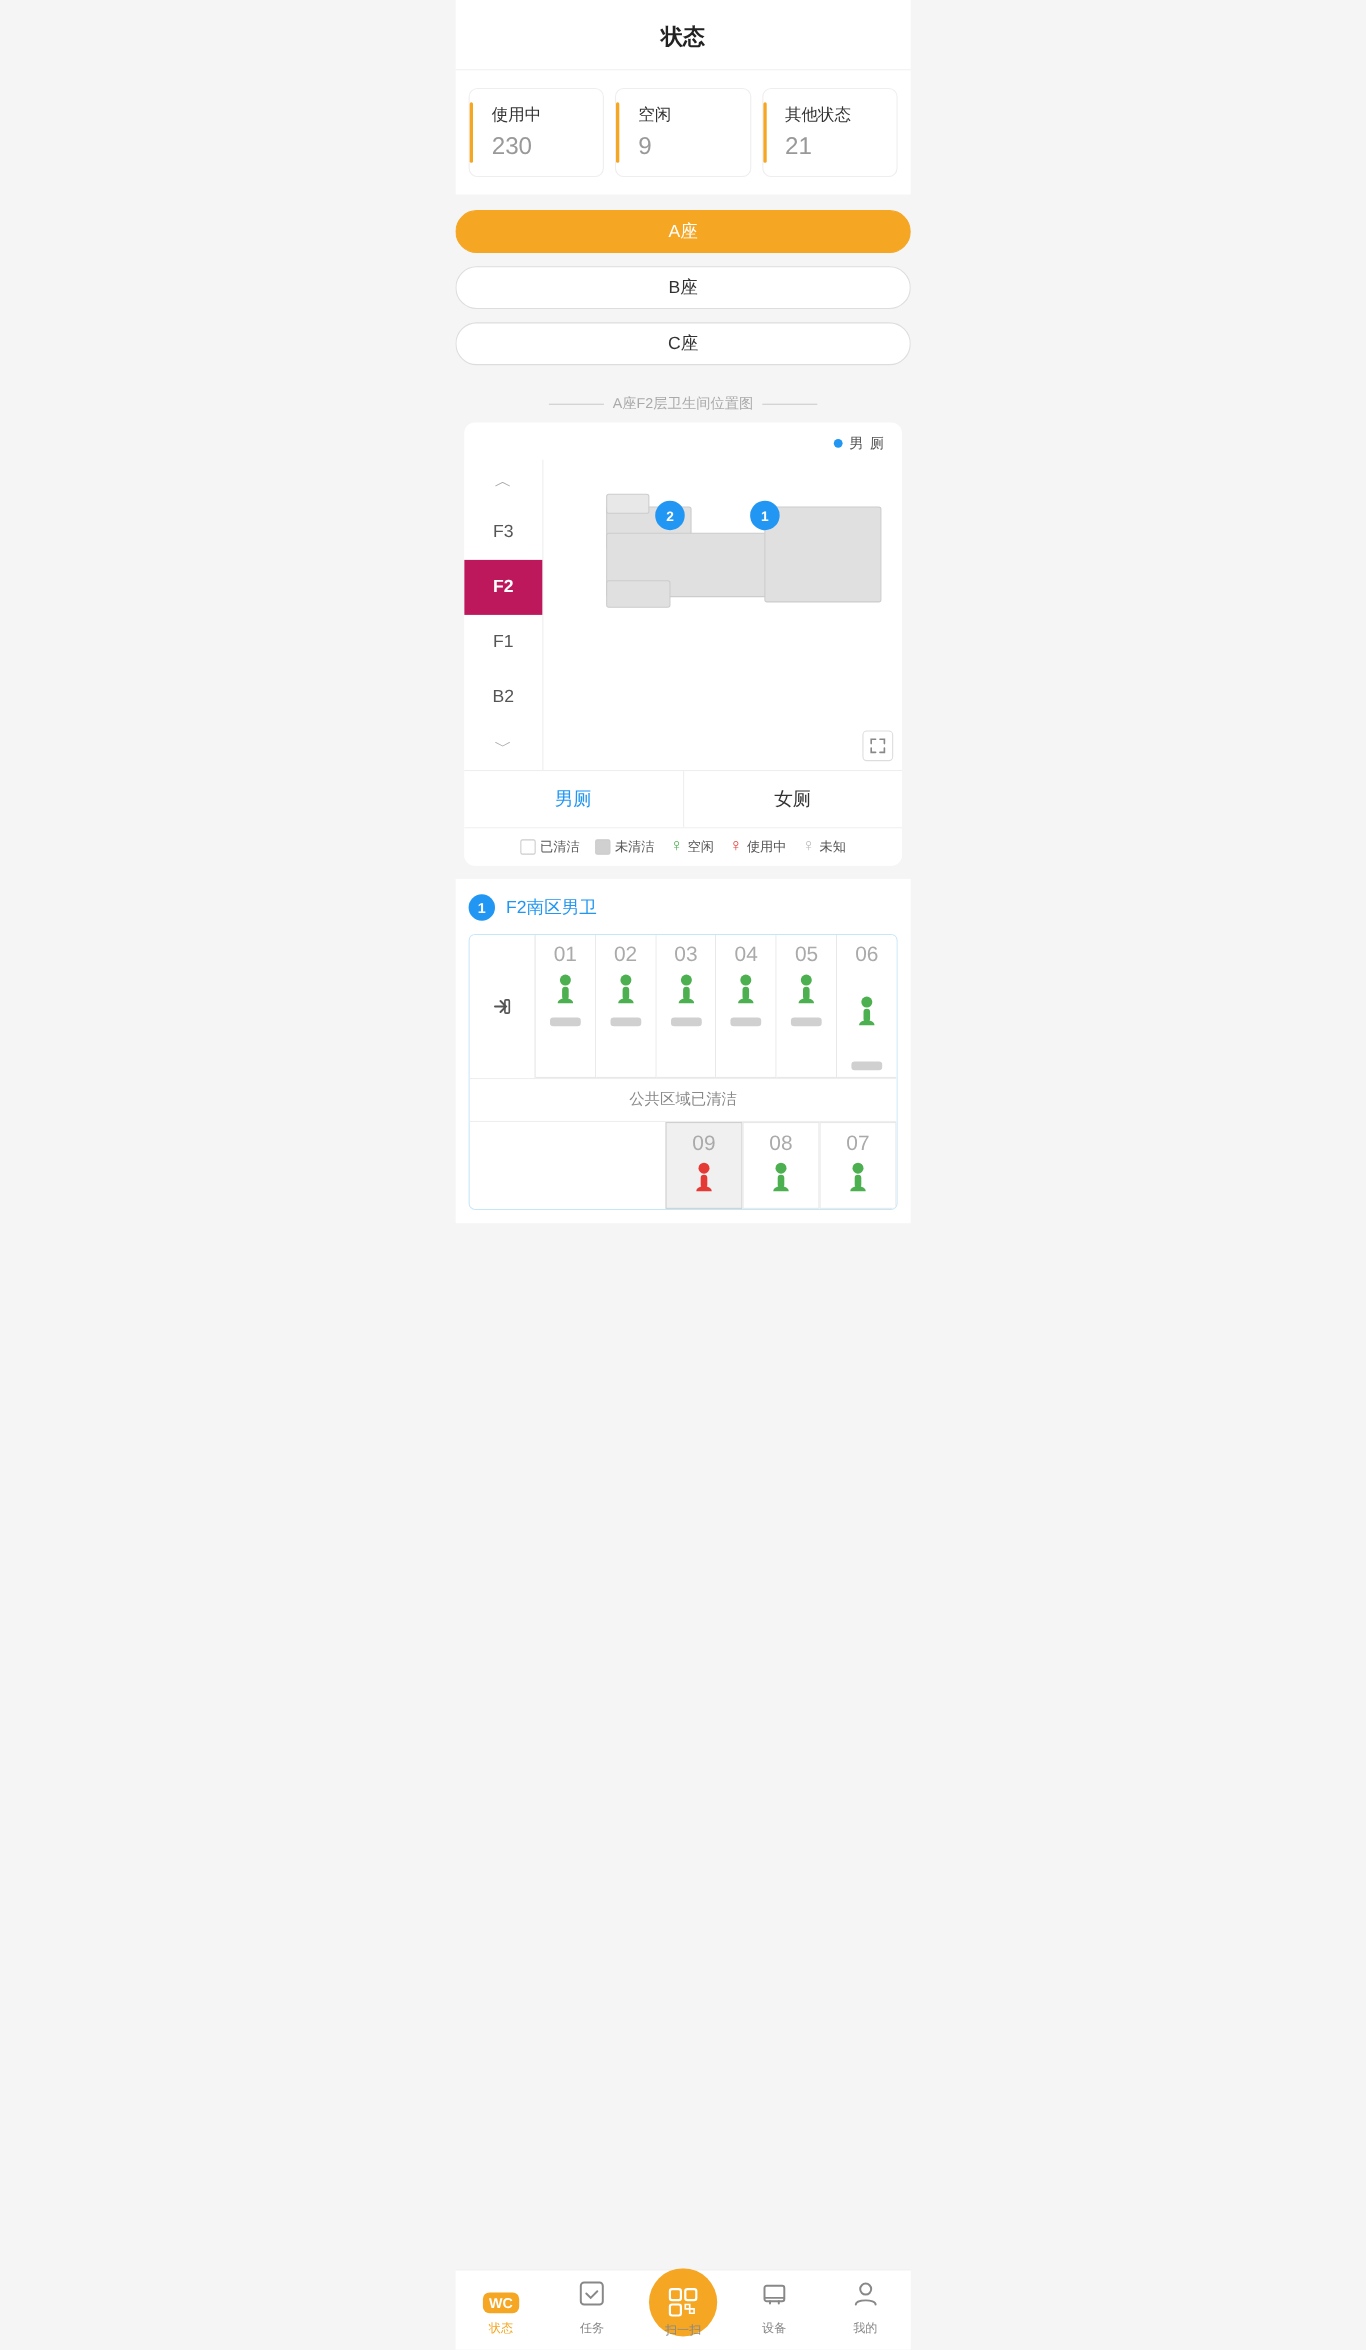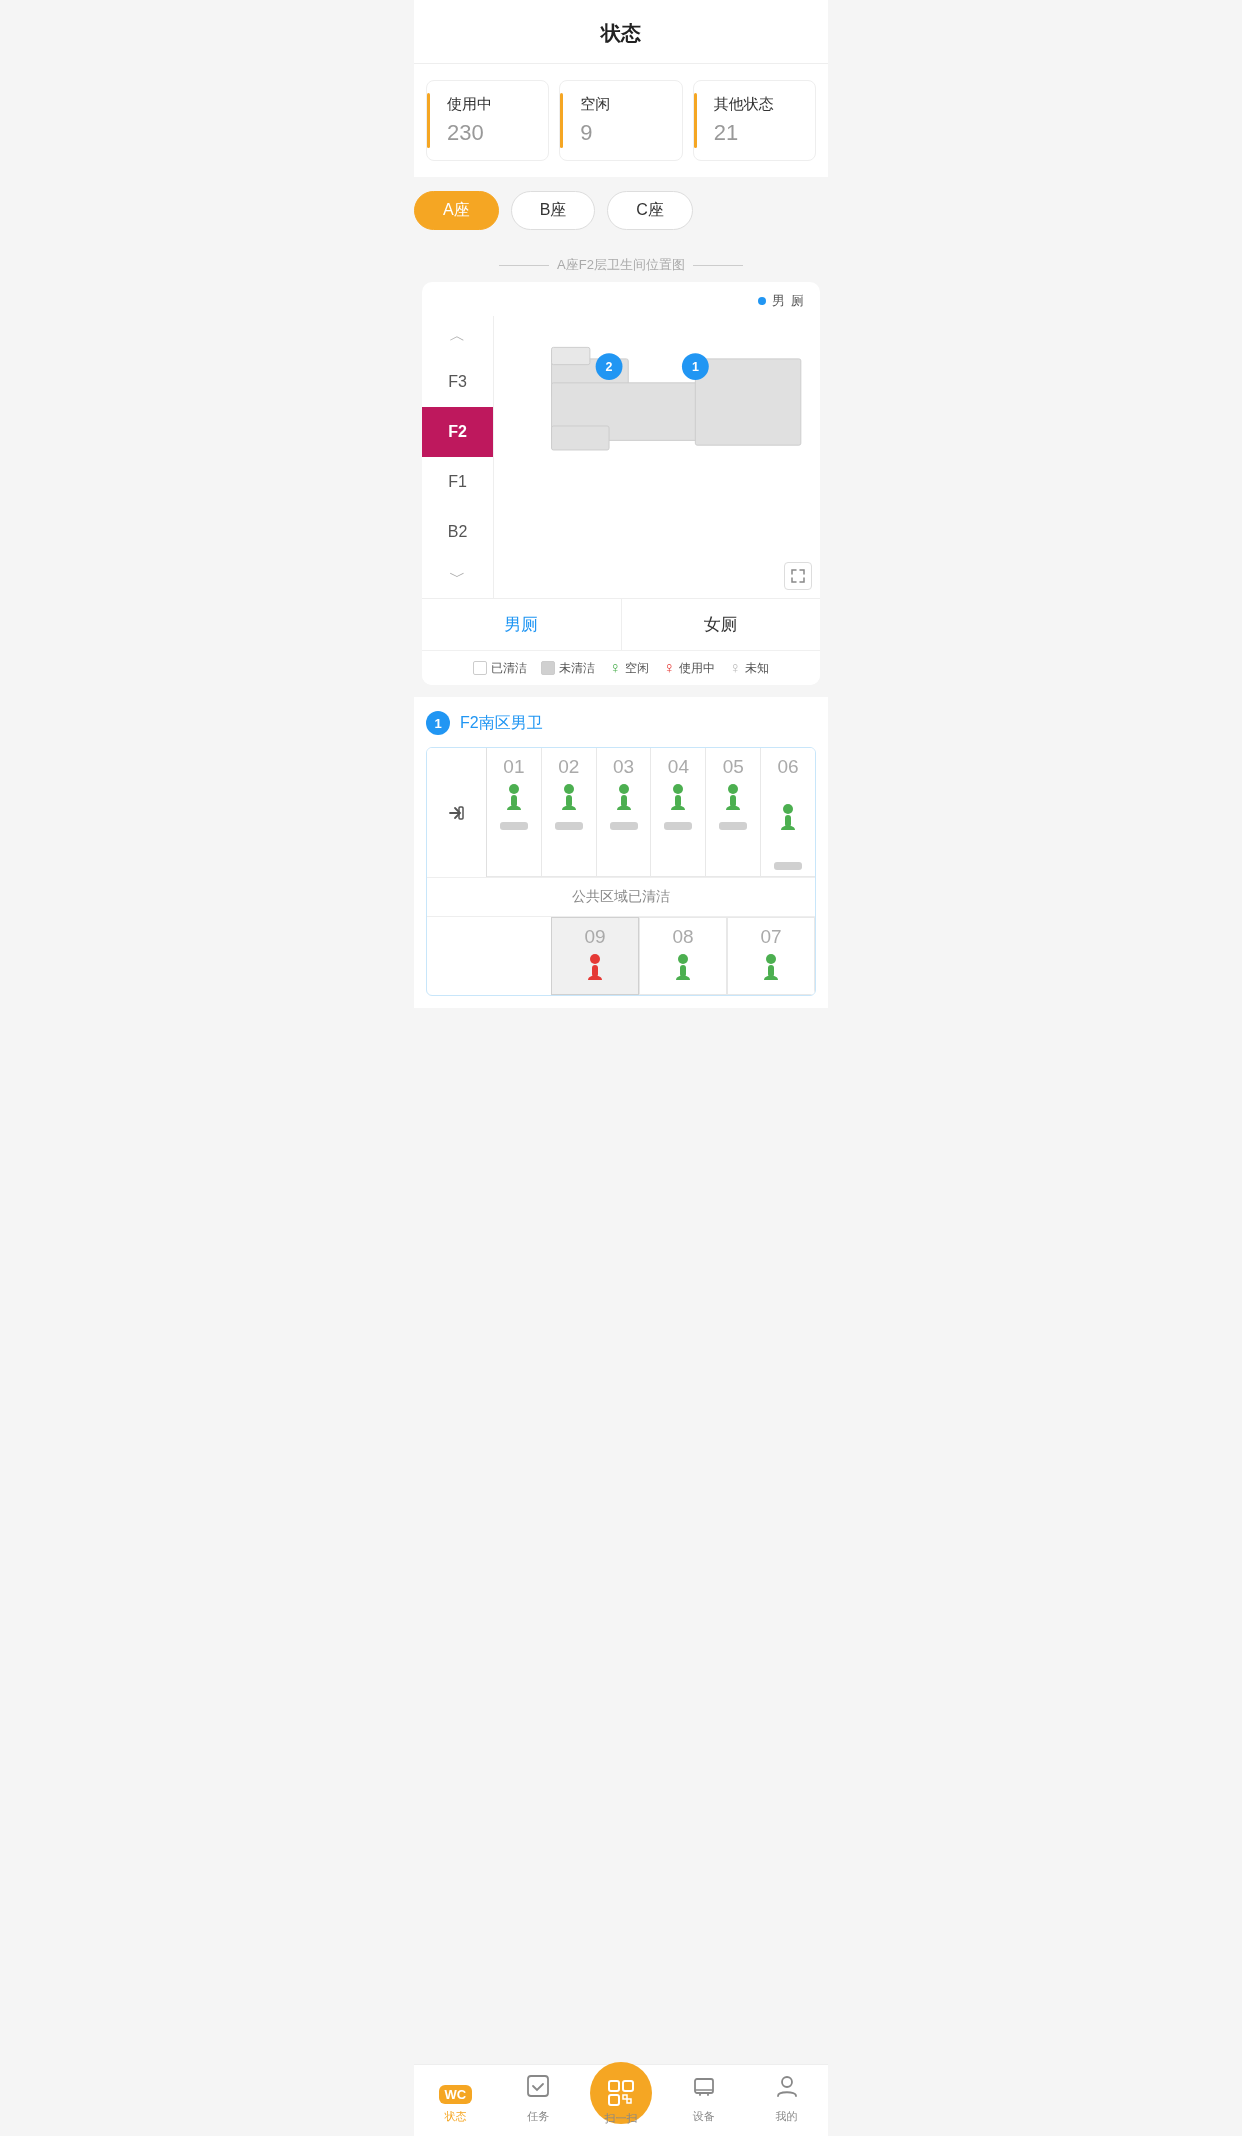--- a/index.html
+++ b/index.html
@@ -56,20 +56,21 @@
       font-weight: 500;
       color: #999;
       padding-left: 6px;
     }
     
     .seat-tabs {
       display: flex;
       gap: 12px;
       padding: 14px 0;
       background: #f5f5f5;
+      flex-direction: column;
     }
     .seat-tab {
       padding: 8px 28px;
       border-radius: 20px;
       font-size: 16px;
       border: 1px solid #ddd;
       background: #fff;
       color: #333;
       cursor: pointer;
     }
@@ -317,21 +318,21 @@
     }
     
     .stall-row-2 {
       display: flex;
       justify-content: flex-end;
     }
     .stall-cells-row-2 {
       display: flex;
     }
     .stall-cell-2 {
-      width: 88px;
+      width: 70px;
       display: flex;
       flex-direction: column;
       align-items: center;
       padding: 8px 4px 6px;
       border: 1px solid #e8e8e8;
       background: #fff;
     }
     .stall-cell-2.occupied { background: #f0f0f0; border-color: #d0d0d0; }
     
     .bottom-nav {

